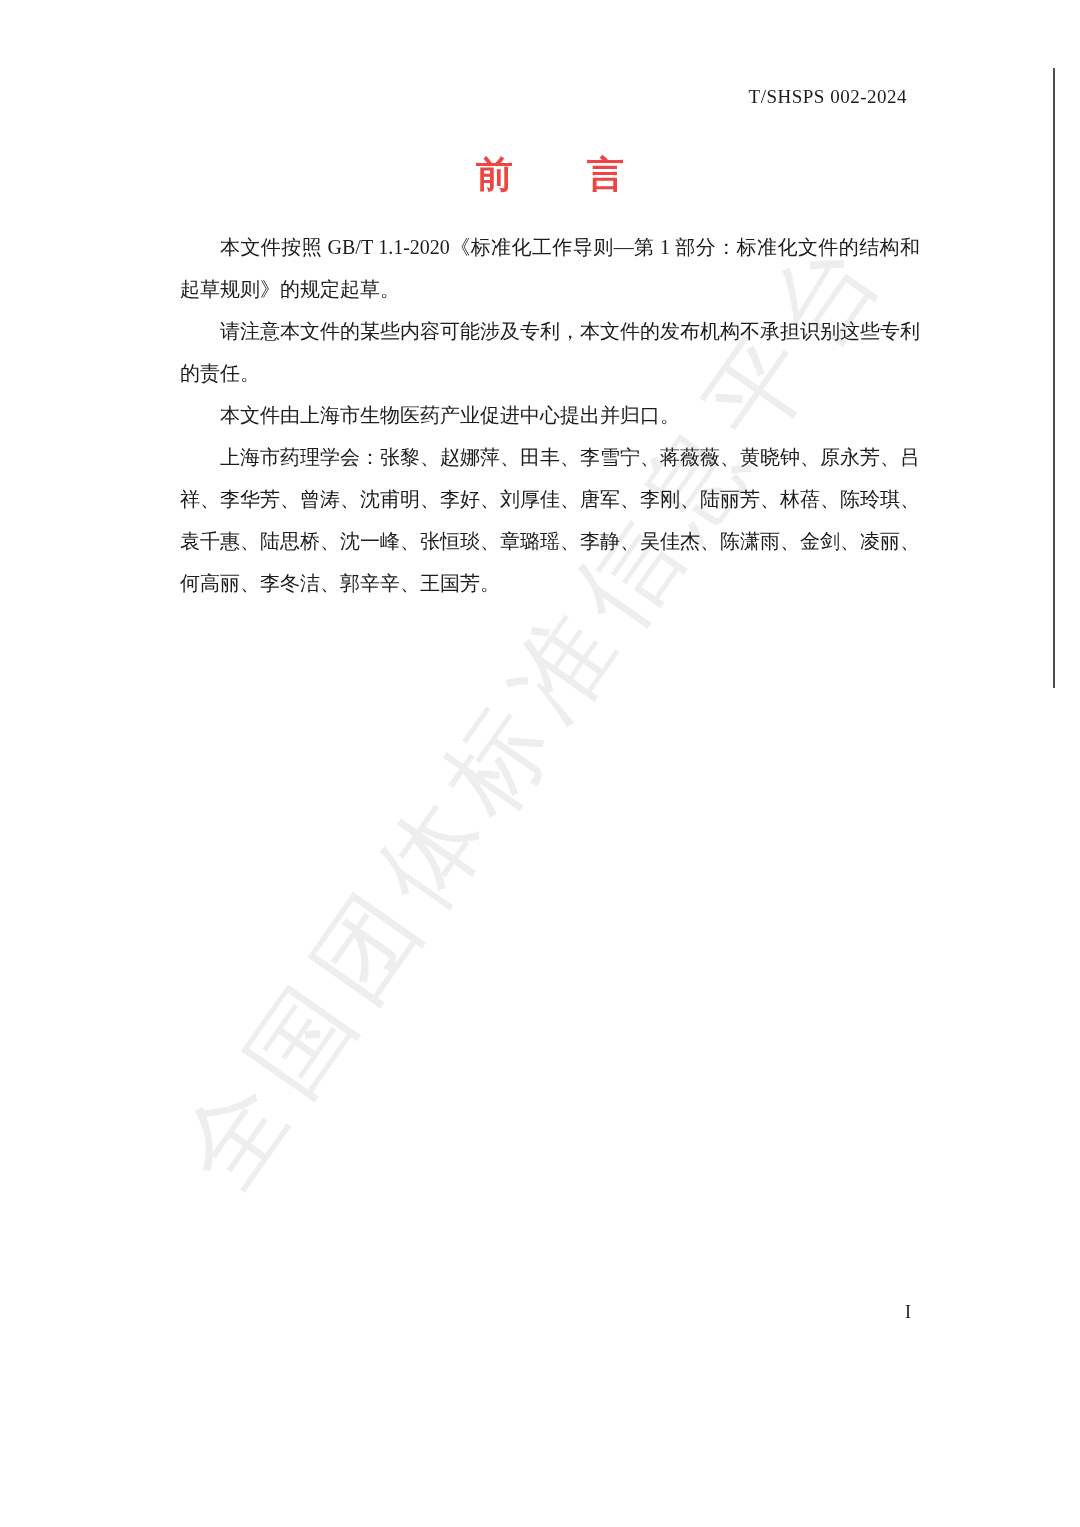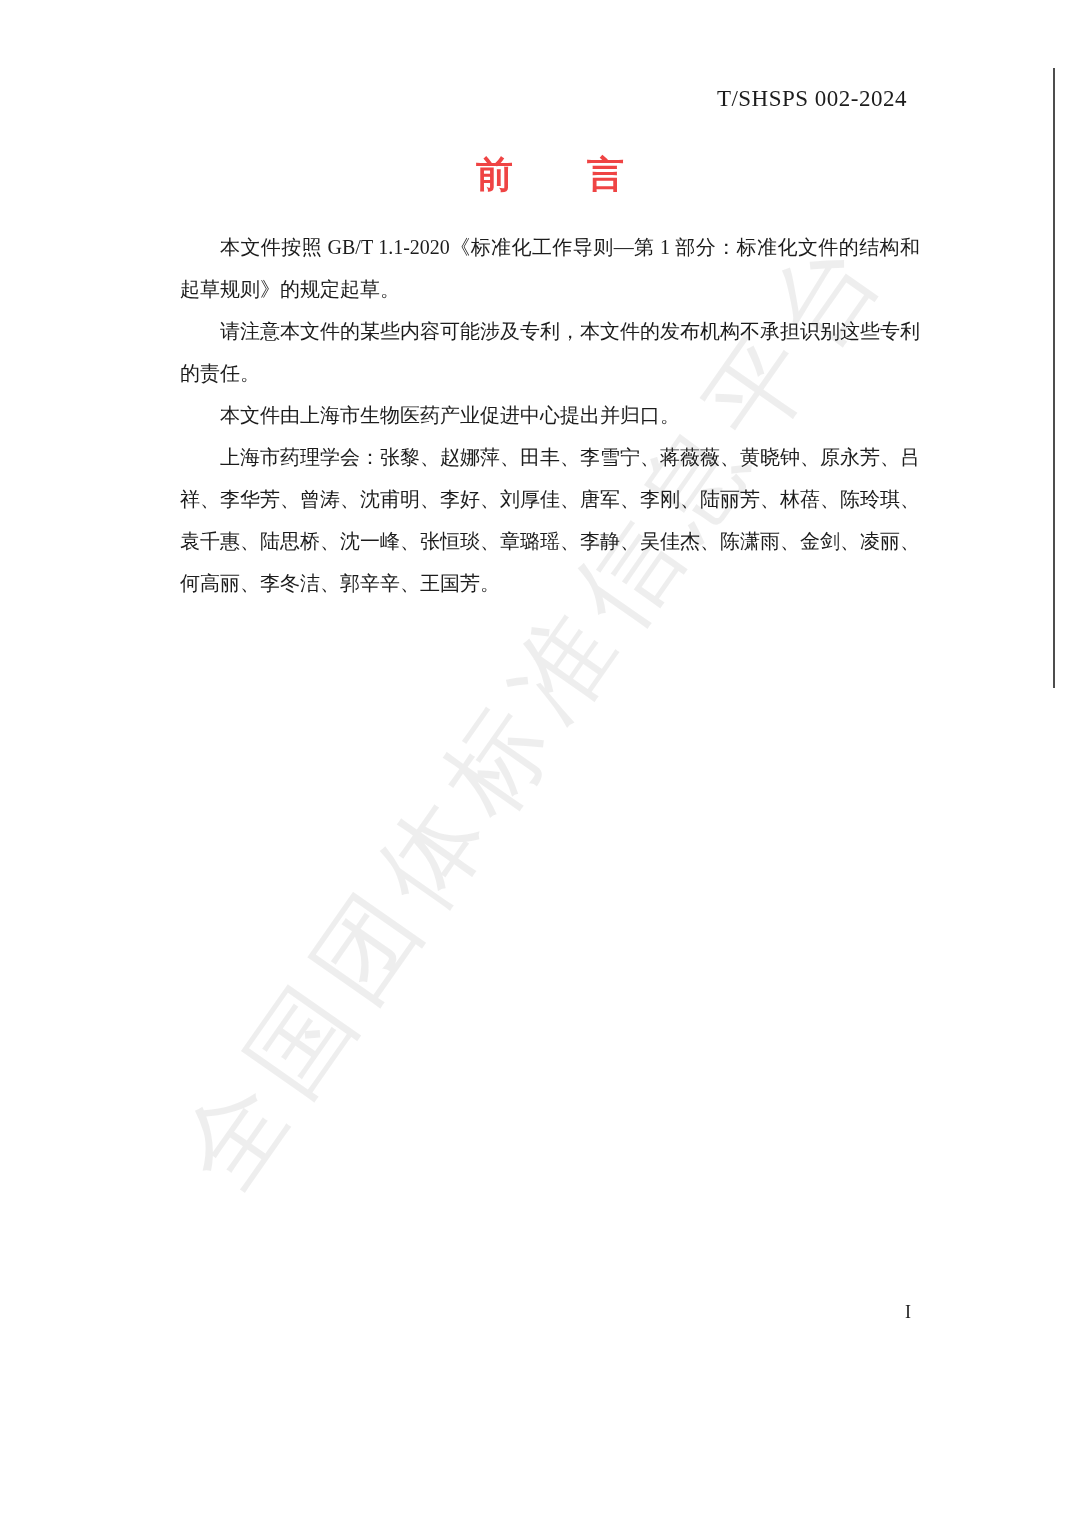--- a/index.html
+++ b/index.html
@@ -39,21 +39,21 @@
     right: 25px;
     width: 2px;
     height: 620px;
     background: #4d4d4d;
     z-index: 1;
   }
   .doc-number {
     position: absolute;
     top: 86px;
     right: 173px;
-    font-size: 23px;
+    font-size: 19px;
     letter-spacing: 0.5px;
     z-index: 2;
     margin-left: 46px;
   }
   .content {
     position: absolute;
     left: 180px;
     top: 0;
     width: 740px;
     z-index: 2;

